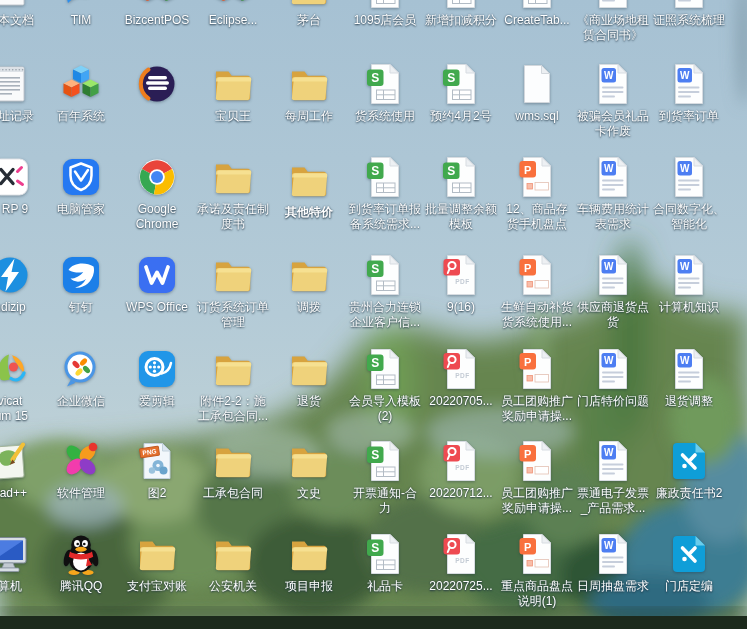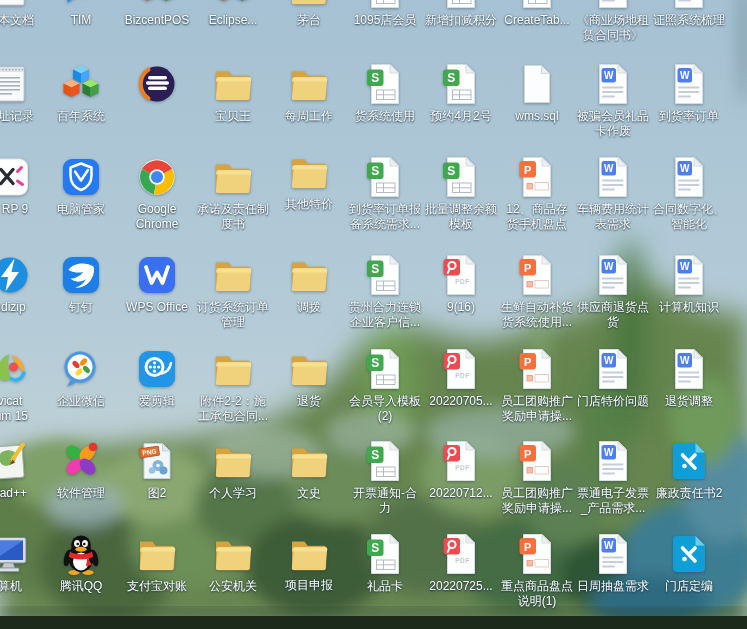--- a/index.html
+++ b/index.html
@@ -433,21 +433,21 @@
             <path d="M5,9.5 h12.5 l3.2,4.2 H37 c1.2,0 2.2,1 2.2,2.2 V36 c0,1.2 -1,2.2 -2.2,2.2 H7.2 C6,38.2 5,37.2 5,36 z" fill="#d7a33f"></path>
             <path d="M8.6,15.2 h29.8 c1.1,0 1.9,0.9 1.8,2 l-1.8,19 c-0.1,1.1 -1,1.9 -2.1,1.9 H6.9 c-1.1,0 -2,-0.8 -2.1,-1.9 L6.8,17.2 c0.1,-1.1 0.9,-2 1.8,-2 z" fill="#efd27b"></path>
             <path d="M8.6,15.2 h29.8 c1.1,0 1.9,0.9 1.8,2 l-0.2,2.3 H5 l0.2,-2.3 c0.1,-1.1 0.9,-2 1.8,-2 z" fill="#f7e395" opacity="0.85"></path>
           </svg>
         </div>
         <div class="lbl">
           <div>承诺及责任制</div>
           <div>度书</div>
         </div>
       </div>
-      <div class="item" style="left: 269px; top: 150px;">
+      <div class="item" style="left: 269px; top: 158px; font-weight: bold;">
         <div class="ic">
           <svg viewBox="0 0 44 44" width="44" height="44">
             <path d="M5,9.5 h12.5 l3.2,4.2 H37 c1.2,0 2.2,1 2.2,2.2 V36 c0,1.2 -1,2.2 -2.2,2.2 H7.2 C6,38.2 5,37.2 5,36 z" fill="#d7a33f"></path>
             <path d="M8.6,15.2 h29.8 c1.1,0 1.9,0.9 1.8,2 l-1.8,19 c-0.1,1.1 -1,1.9 -2.1,1.9 H6.9 c-1.1,0 -2,-0.8 -2.1,-1.9 L6.8,17.2 c0.1,-1.1 0.9,-2 1.8,-2 z" fill="#efd27b"></path>
             <path d="M8.6,15.2 h29.8 c1.1,0 1.9,0.9 1.8,2 l-0.2,2.3 H5 l0.2,-2.3 c0.1,-1.1 0.9,-2 1.8,-2 z" fill="#f7e395" opacity="0.85"></path>
           </svg>
         </div>
         <div class="lbl">
           <div>其他特价</div>
         </div>
@@ -876,21 +876,21 @@
       </div>
       <div class="item" style="left: 193px; top: 439px;">
         <div class="ic">
           <svg viewBox="0 0 44 44" width="44" height="44">
             <path d="M5,9.5 h12.5 l3.2,4.2 H37 c1.2,0 2.2,1 2.2,2.2 V36 c0,1.2 -1,2.2 -2.2,2.2 H7.2 C6,38.2 5,37.2 5,36 z" fill="#d7a33f"></path>
             <path d="M8.6,15.2 h29.8 c1.1,0 1.9,0.9 1.8,2 l-1.8,19 c-0.1,1.1 -1,1.9 -2.1,1.9 H6.9 c-1.1,0 -2,-0.8 -2.1,-1.9 L6.8,17.2 c0.1,-1.1 0.9,-2 1.8,-2 z" fill="#efd27b"></path>
             <path d="M8.6,15.2 h29.8 c1.1,0 1.9,0.9 1.8,2 l-0.2,2.3 H5 l0.2,-2.3 c0.1,-1.1 0.9,-2 1.8,-2 z" fill="#f7e395" opacity="0.85"></path>
           </svg>
         </div>
         <div class="lbl">
-          <div>个人学习</div>
+          <div>工承包合同</div>
         </div>
       </div>
       <div class="item" style="left: 269px; top: 439px;">
         <div class="ic">
           <svg viewBox="0 0 44 44" width="44" height="44">
             <path d="M5,9.5 h12.5 l3.2,4.2 H37 c1.2,0 2.2,1 2.2,2.2 V36 c0,1.2 -1,2.2 -2.2,2.2 H7.2 C6,38.2 5,37.2 5,36 z" fill="#d7a33f"></path>
             <path d="M8.6,15.2 h29.8 c1.1,0 1.9,0.9 1.8,2 l-1.8,19 c-0.1,1.1 -1,1.9 -2.1,1.9 H6.9 c-1.1,0 -2,-0.8 -2.1,-1.9 L6.8,17.2 c0.1,-1.1 0.9,-2 1.8,-2 z" fill="#efd27b"></path>
             <path d="M8.6,15.2 h29.8 c1.1,0 1.9,0.9 1.8,2 l-0.2,2.3 H5 l0.2,-2.3 c0.1,-1.1 0.9,-2 1.8,-2 z" fill="#f7e395" opacity="0.85"></path>
           </svg>
         </div>
@@ -1030,21 +1030,21 @@
           <svg viewBox="0 0 44 44" width="44" height="44">
             <path d="M5,9.5 h12.5 l3.2,4.2 H37 c1.2,0 2.2,1 2.2,2.2 V36 c0,1.2 -1,2.2 -2.2,2.2 H7.2 C6,38.2 5,37.2 5,36 z" fill="#d7a33f"></path>
             <path d="M8.6,15.2 h29.8 c1.1,0 1.9,0.9 1.8,2 l-1.8,19 c-0.1,1.1 -1,1.9 -2.1,1.9 H6.9 c-1.1,0 -2,-0.8 -2.1,-1.9 L6.8,17.2 c0.1,-1.1 0.9,-2 1.8,-2 z" fill="#efd27b"></path>
             <path d="M8.6,15.2 h29.8 c1.1,0 1.9,0.9 1.8,2 l-0.2,2.3 H5 l0.2,-2.3 c0.1,-1.1 0.9,-2 1.8,-2 z" fill="#f7e395" opacity="0.85"></path>
           </svg>
         </div>
         <div class="lbl">
           <div>公安机关</div>
         </div>
       </div>
-      <div class="item" style="left: 269px; top: 532px; font-family: Liberation Mono, monospace;">
+      <div class="item" style="left: 269px; top: 532px;">
         <div class="ic">
           <svg viewBox="0 0 44 44" width="44" height="44">
             <path d="M5,9.5 h12.5 l3.2,4.2 H37 c1.2,0 2.2,1 2.2,2.2 V36 c0,1.2 -1,2.2 -2.2,2.2 H7.2 C6,38.2 5,37.2 5,36 z" fill="#d7a33f"></path>
             <path d="M8.6,15.2 h29.8 c1.1,0 1.9,0.9 1.8,2 l-1.8,19 c-0.1,1.1 -1,1.9 -2.1,1.9 H6.9 c-1.1,0 -2,-0.8 -2.1,-1.9 L6.8,17.2 c0.1,-1.1 0.9,-2 1.8,-2 z" fill="#efd27b"></path>
             <path d="M8.6,15.2 h29.8 c1.1,0 1.9,0.9 1.8,2 l-0.2,2.3 H5 l0.2,-2.3 c0.1,-1.1 0.9,-2 1.8,-2 z" fill="#f7e395" opacity="0.85"></path>
           </svg>
         </div>
         <div class="lbl">
           <div>项目申报</div>
         </div>

